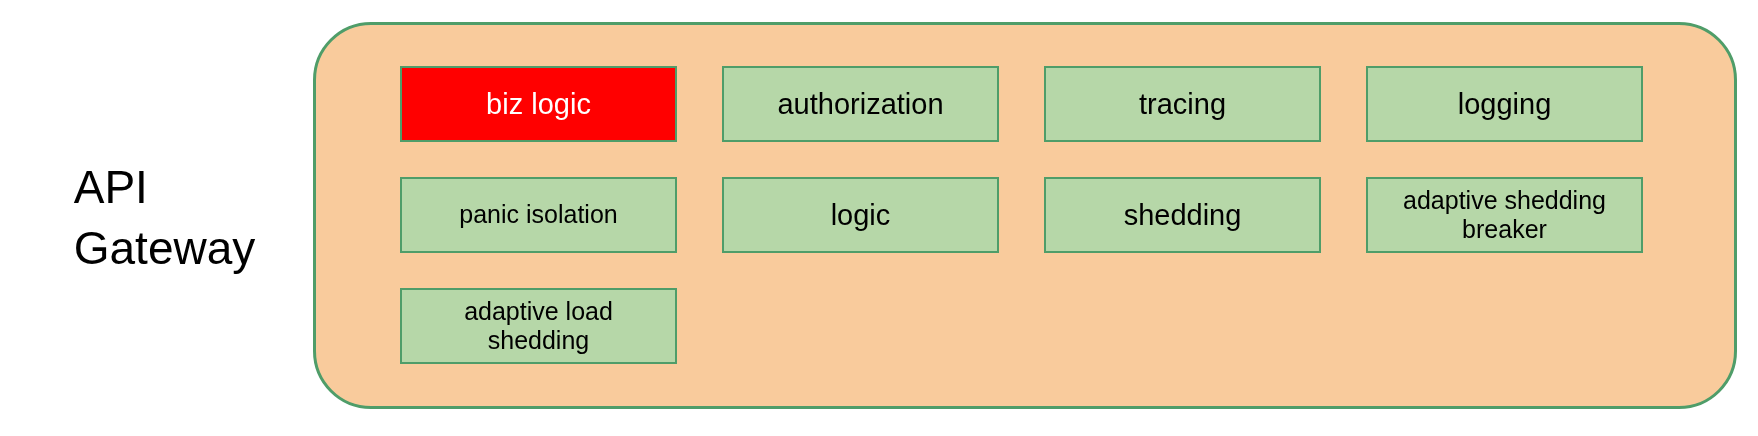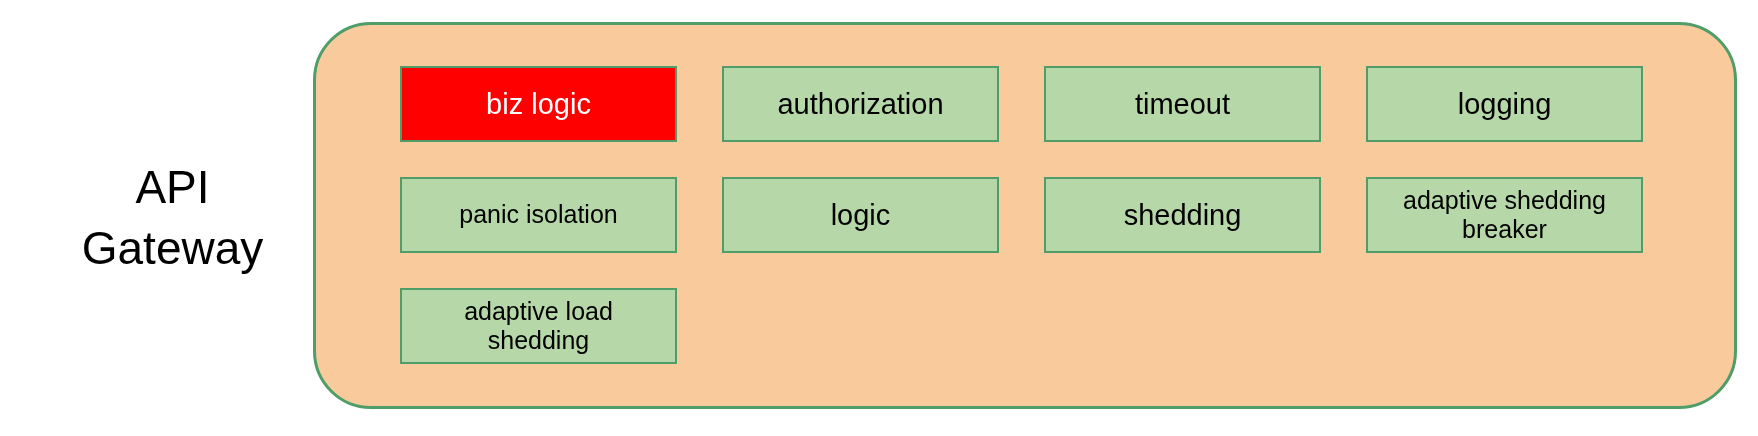--- a/index.html
+++ b/index.html
@@ -19,28 +19,28 @@
   }
   .stage {
     position: relative;
     width: 1758px;
     height: 436px;
     background: #ffffff;
     overflow: hidden;
   }
   .api-label {
     position: absolute;
-    left: 16px;
+    left: 8px;
     top: 0;
     width: 313px;
     height: 436px;
     display: flex;
     align-items: center;
     justify-content: center;
-    text-align: center;
+    text-align: left;
     font-size: 46px;
     line-height: 1.32;
     color: var(--text-dark);
     white-space: pre-line;
   }
   .gateway-container {
     position: absolute;
     left: 313px;
     top: 22px;
     width: 1424px;
@@ -86,21 +86,21 @@
   <div class="api-label">API
 Gateway</div>
 
   <div class="gateway-container">
     <div class="modules-grid">
 
       <div class="module module--highlight">biz logic</div>
 
       <div class="module">authorization</div>
 
-      <div class="module">timeout</div>
+      <div class="module">tracing</div>
 
       <div class="module">logging</div>
 
       <div class="module module--sm">panic isolation</div>
 
 
       <div class="module">logic</div>
 
 
       <div class="module">shedding</div>

